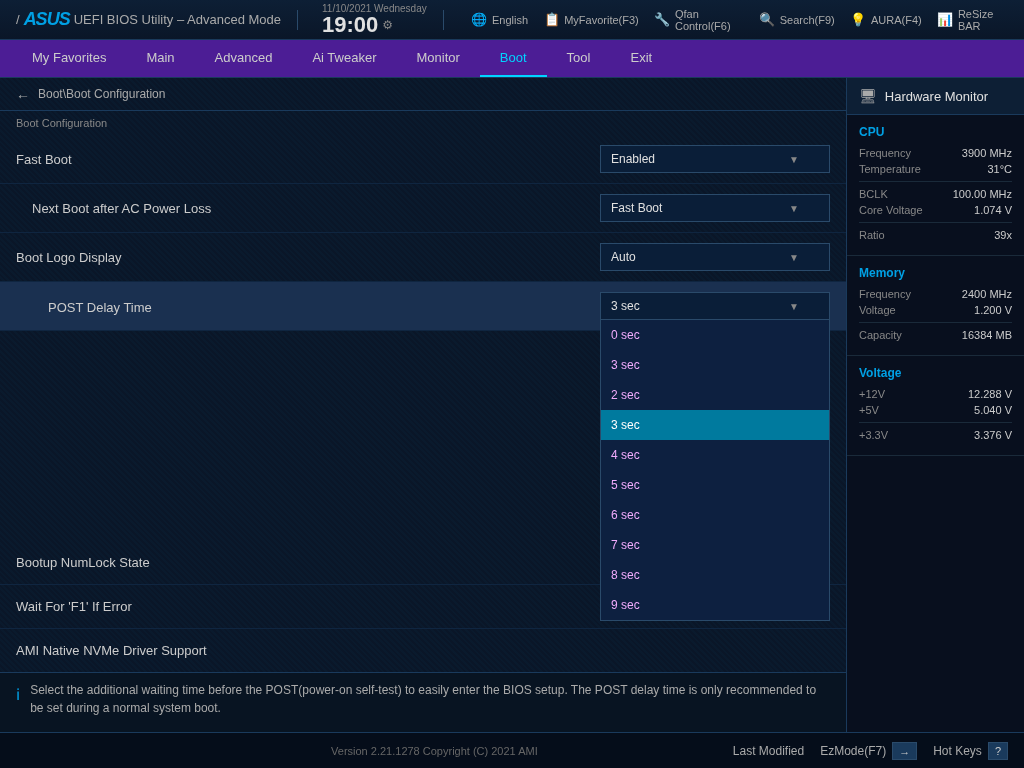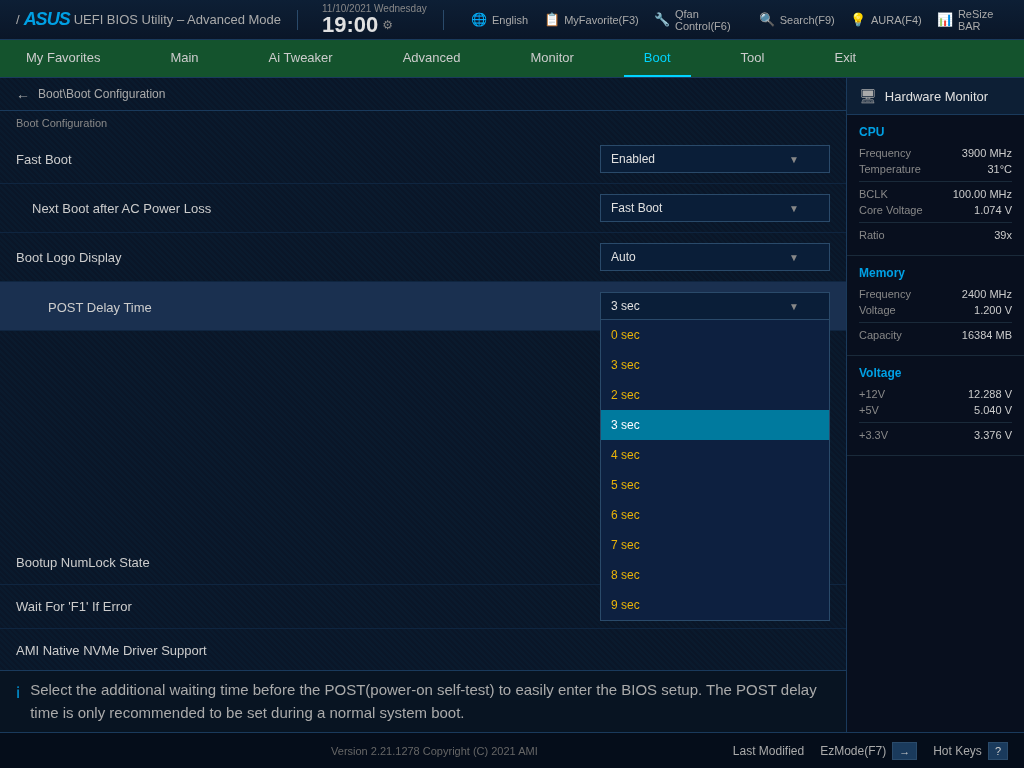--- a/index.html
+++ b/index.html
@@ -122,27 +122,26 @@
       font-size: 11px;
       cursor: pointer;
     }
 
     .tool-icon {
       font-size: 13px;
     }
 
     
     .nav-bar {
-      background: #14532d;
+      background: #4c1d95;
       border-bottom: 1px solid #1a3a5c;
       display: flex;
       align-items: stretch;
       height: 38px;
-      padding: 0 6px;
-      gap: 30px;
+      padding: 0 12px;
     }
 
     .nav-item {
       padding: 0 20px;
       display: flex;
       align-items: center;
       color: #ccc;
       font-size: 13px;
       cursor: pointer;
       border-bottom: 2px solid transparent;
@@ -247,21 +246,21 @@
       right: 0;
       background: #0d2040;
       border: 1px solid #2a4a6a;
       border-top: none;
       z-index: 100;
     }
 
     .dropdown-option {
       padding: 8px 10px;
       font-size: 12px;
-      color: #eab308;
+      color: #f0abfc;
       cursor: pointer;
     }
 
     .dropdown-option.selected {
       background: #007a9e;
       color: #fff;
     }
 
     
     .right-panel {
@@ -335,21 +334,21 @@
 
     .info-icon {
       color: #00a0e4;
       font-size: 16px;
       margin-top: 2px;
       flex-shrink: 0;
     }
 
     .info-text {
       color: #aaa;
-      font-size: 15px;
+      font-size: 12px;
       line-height: 1.5;
     }
 
     
     .footer {
       background: #050d1a;
       border-top: 1px solid #1a3a5c;
       display: flex;
       align-items: center;
       justify-content: space-between;
@@ -440,24 +439,24 @@
   </div>
 
   <div class="nav-bar">
     <div class="nav-item">
       <span>My Favorites</span>
     </div>
     <div class="nav-item">
       <span>Main</span>
     </div>
     <div class="nav-item">
+      <span>Advanced</span>
+    </div>
+    <div class="nav-item">
       <span>Ai Tweaker</span>
-    </div>
-    <div class="nav-item">
-      <span>Advanced</span>
     </div>
     <div class="nav-item">
       <span>Monitor</span>
     </div>
     <div class="nav-item active">
       <span>Boot</span>
     </div>
     <div class="nav-item">
       <span>Tool</span>
     </div>

